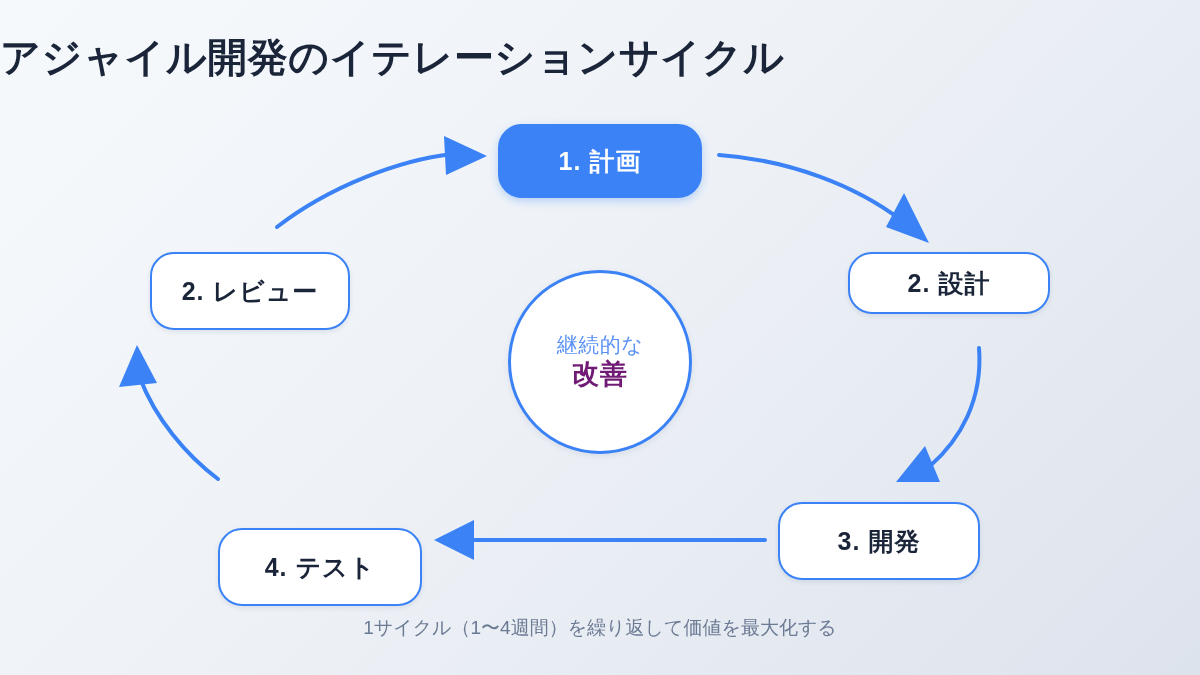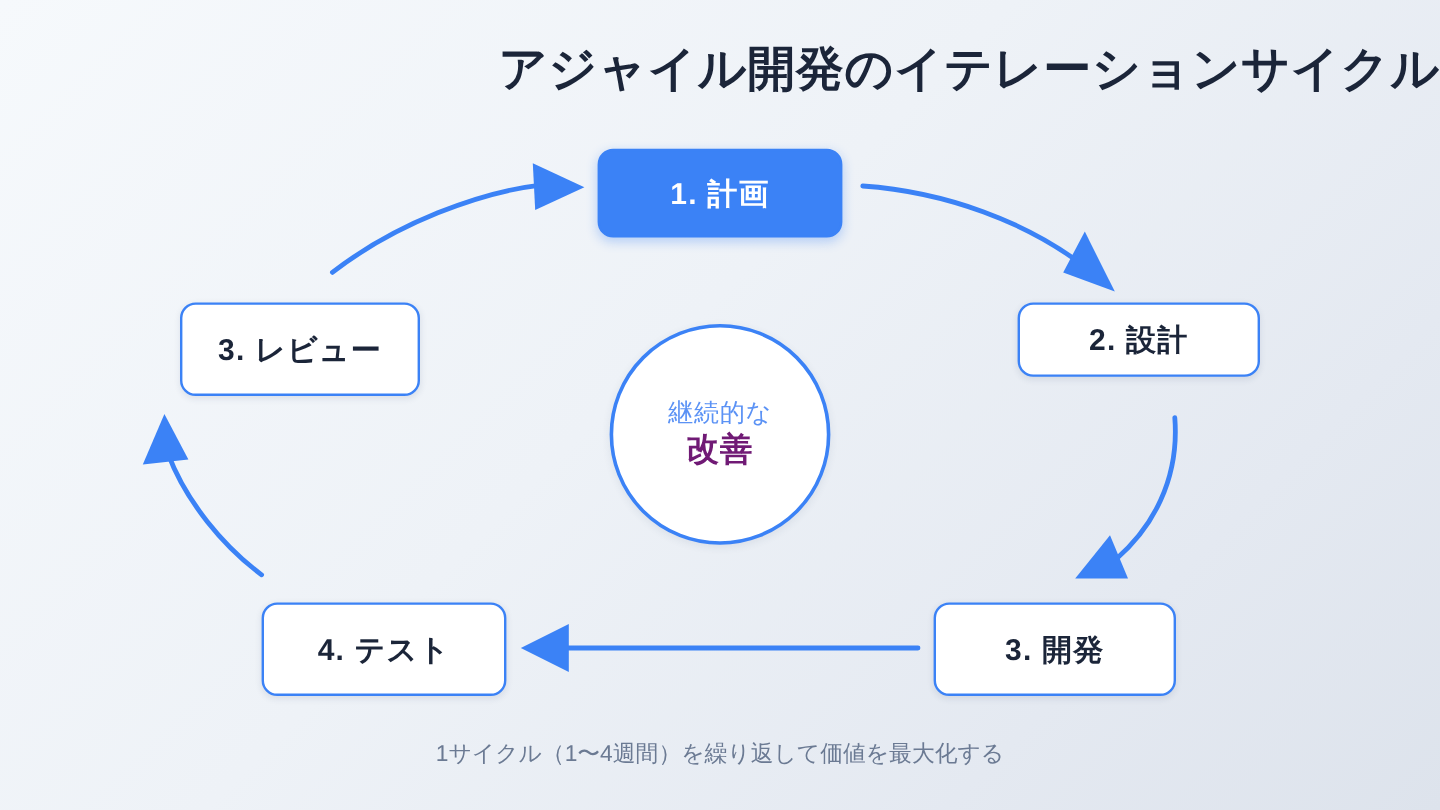--- a/index.html
+++ b/index.html
@@ -20,21 +20,21 @@
     background: linear-gradient(135deg, #f6f9fc 0%, #eef2f7 45%, #e4e9f1 78%, #dde3ec 100%);
     overflow: hidden;
   }
 
   
   #page-title {
     position: absolute;
     left: 0;
     top: 30px;
     width: 1200px;
-    text-align: right;
+    text-align: left;
     font-size: 40px;
     font-weight: bold;
     letter-spacing: 0.5px;
     color: #1b2539;
     white-space: nowrap;
   }
 
   
   #arrow-layer {
     position: absolute;
@@ -44,21 +44,21 @@
     height: 675px;
   }
 
   
   .node {
     position: absolute;
     display: flex;
     align-items: center;
     justify-content: center;
     box-sizing: border-box;
-    border-radius: 13px;
+    border-radius: 24px;
     font-size: 25px;
     font-weight: bold;
     letter-spacing: 1px;
     white-space: nowrap;
   }
   .node.outline {
     background: #ffffff;
     border: 2.5px solid #3b82f6;
     color: #1b2539;
     box-shadow: 0 2px 5px rgba(40, 62, 100, 0.10);
@@ -66,21 +66,21 @@
   .node.filled {
     background: #3b82f6;
     border: 2.5px solid #3b82f6;
     color: #ffffff;
     box-shadow: 0 3px 9px rgba(59, 130, 246, 0.32);
   }
 
   #node-plan   { left: 498px; top: 124px; width: 204px; height: 74px; }
   #node-design { left: 848px; top: 252px; width: 202px; height: 62px; }
   #node-dev    { left: 778px; top: 502px; width: 202px; height: 78px; }
-  #node-test   { left: 218px; top: 502px; width: 204px; height: 78px; }
+  #node-test   { left: 218px; top: 528px; width: 204px; height: 78px; }
   #node-review { left: 150px; top: 252px; width: 200px; height: 78px; }
 
   
   #center-circle {
     position: absolute;
     left: 508px;
     top: 270px;
     width: 184px;
     height: 184px;
     box-sizing: border-box;
@@ -165,21 +165,21 @@
 
   <div id="node-dev" class="node outline">
     <span>3. 開発</span>
   </div>
 
   <div id="node-test" class="node outline">
     <span>4. テスト</span>
   </div>
 
   <div id="node-review" class="node outline">
-    <span>3. レビュー</span>
+    <span>2. レビュー</span>
   </div>
 
   <div id="center-circle">
     <div id="center-line-1">継続的な</div>
     <div id="center-line-2">改善</div>
   </div>
 
   <div id="caption">1サイクル（1〜4週間）を繰り返して価値を最大化する</div>
 
 </div>

